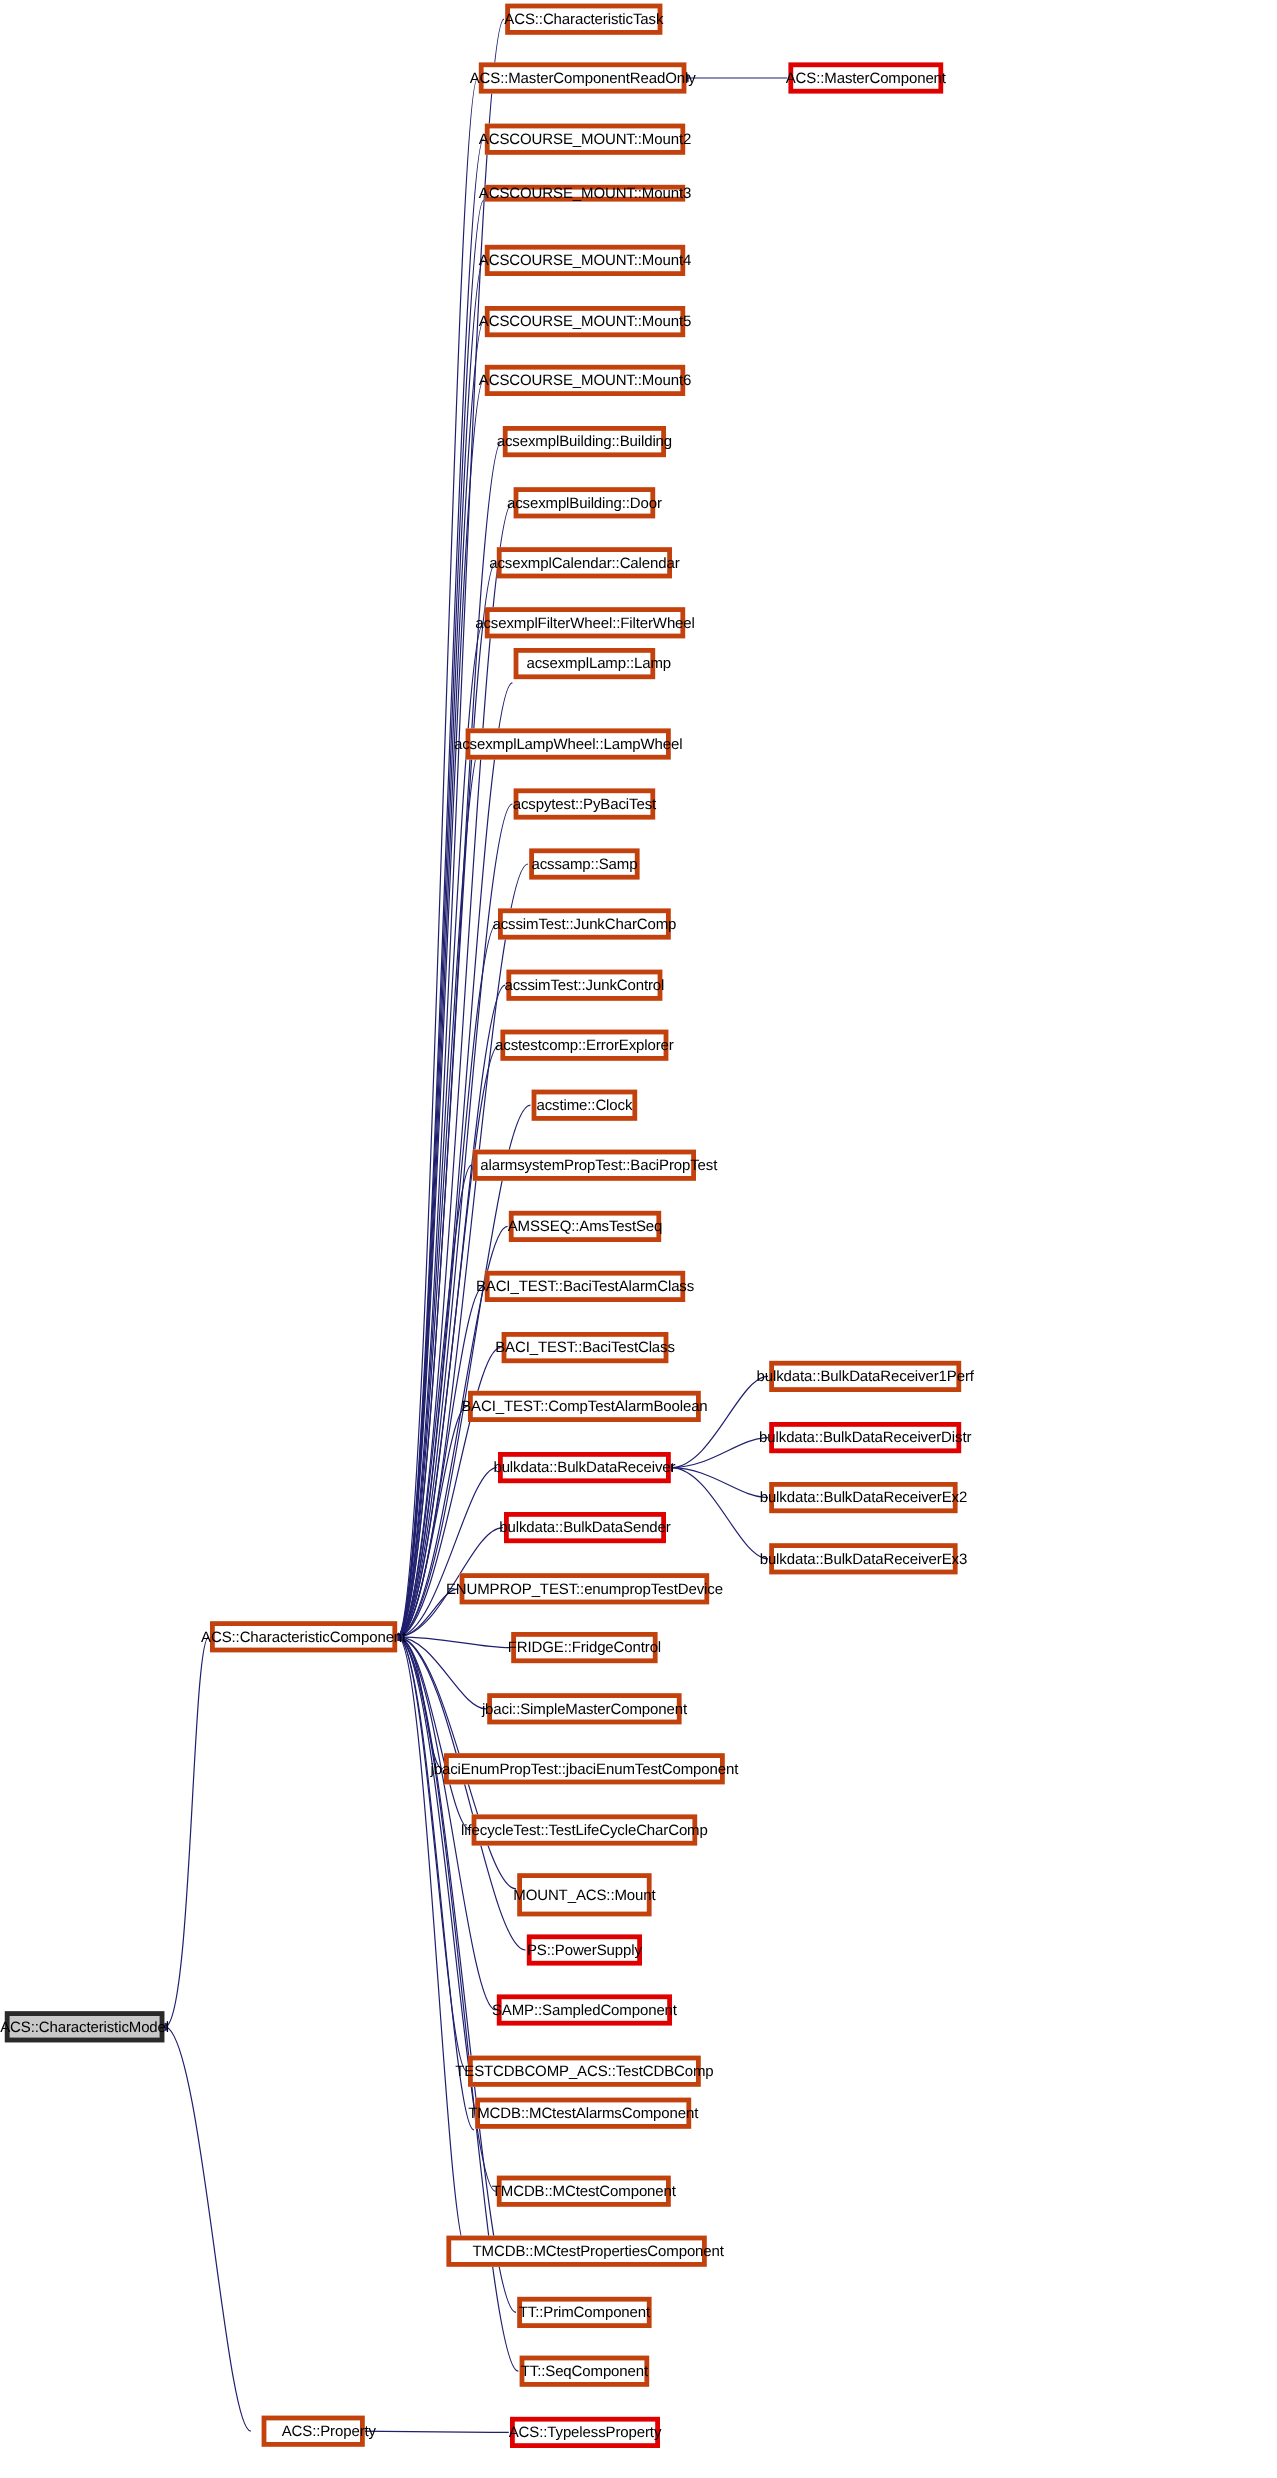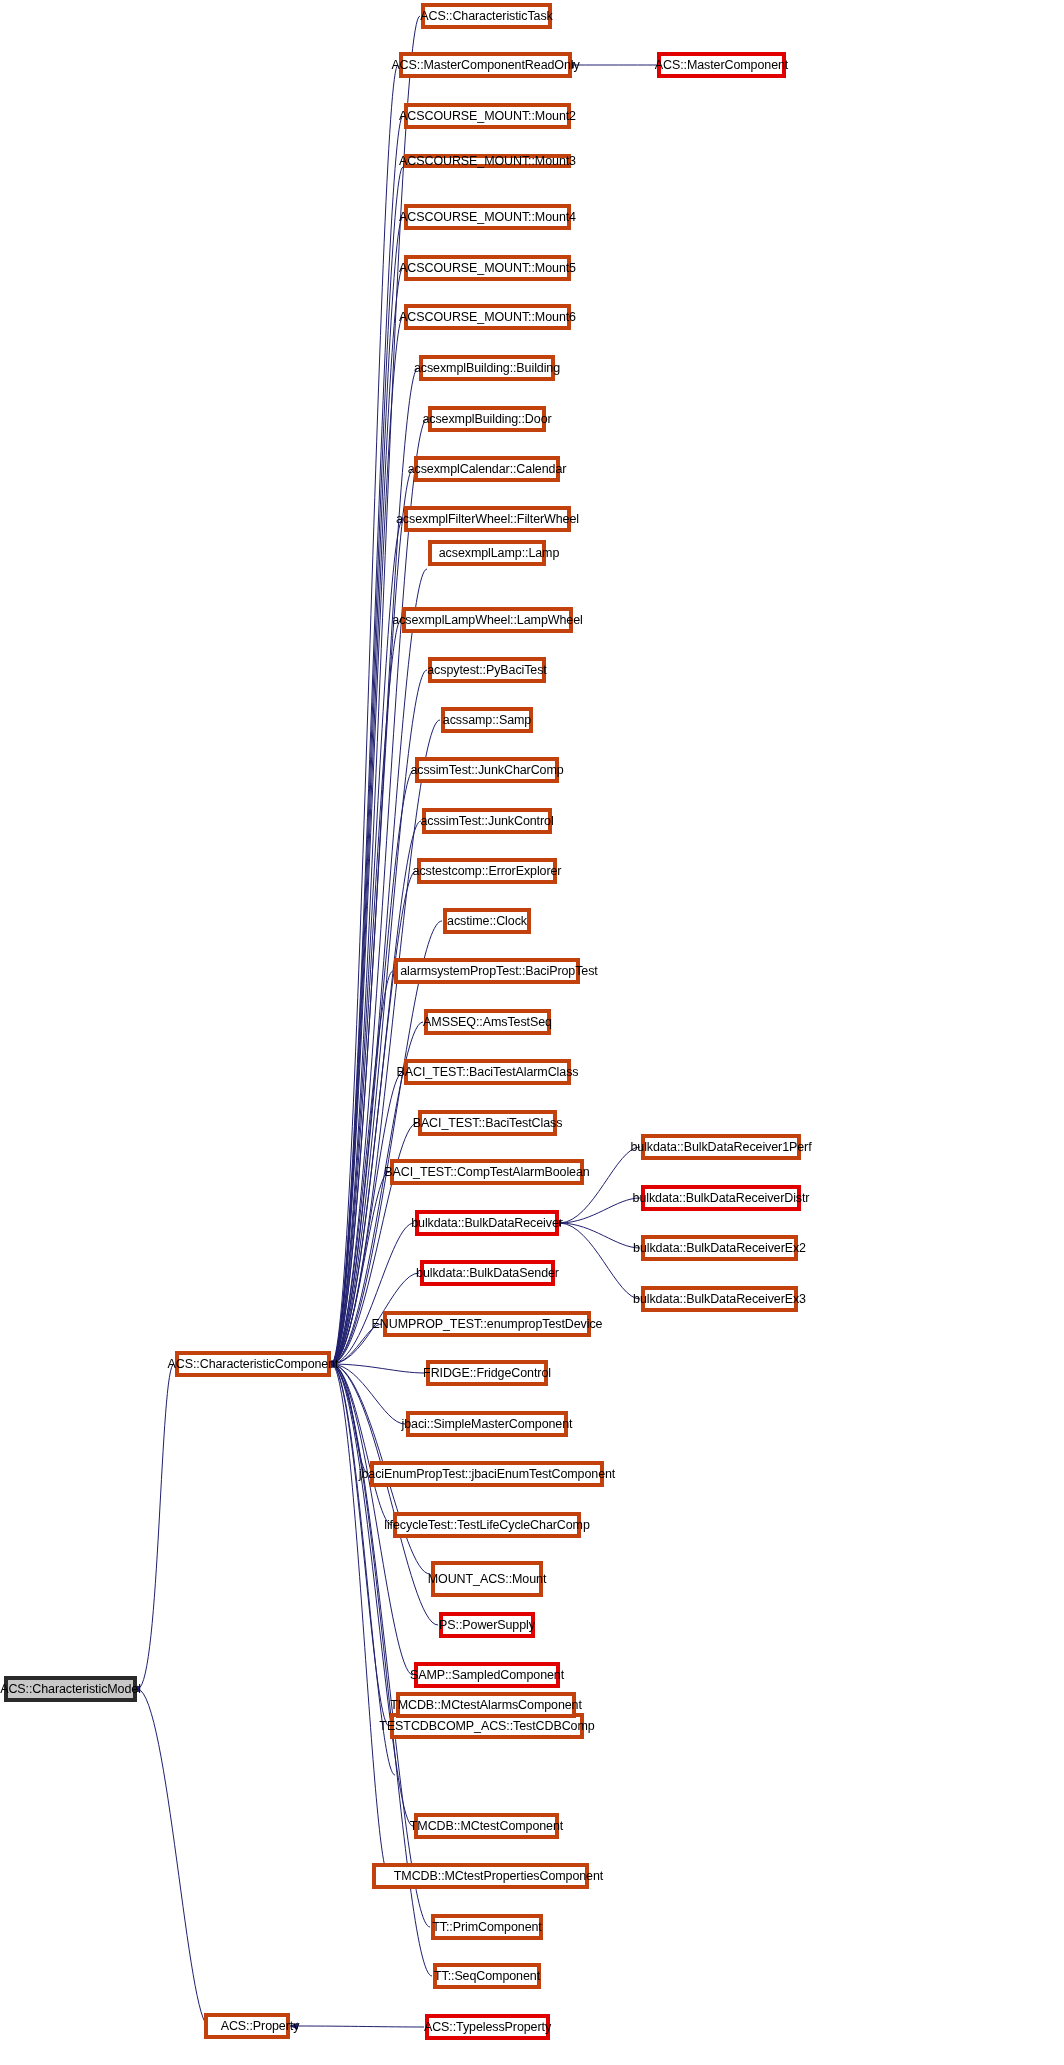--- a/index.html
+++ b/index.html
@@ -106,21 +106,21 @@
       <path d="M 560 1223 C 593.6 1222.5, 616 1198, 640 1198" fill="none" stroke="#1f1f6e" stroke-width="1" marker-start="url(#arrhead)"></path>
       <path d="M 560 1223 C 593.6 1223.5, 616 1248, 640 1248" fill="none" stroke="#1f1f6e" stroke-width="1" marker-start="url(#arrhead)"></path>
       <path d="M 560 1223 C 593.6 1224.52, 616 1299, 640 1299" fill="none" stroke="#1f1f6e" stroke-width="1" marker-start="url(#arrhead)"></path>
     </svg>
 <div class="node root" style="left: 4px; top: 1676px; width: 133px; height: 26px;">
       <span class="node-label">ACS::CharacteristicModel</span>
     </div>
     <div class="node" style="left: 175px; top: 1351px; width: 156px; height: 26px;">
       <span class="node-label">ACS::CharacteristicComponent</span>
     </div>
-    <div class="node" style="left: 204px; top: 2013px; width: 86px; height: 26px; padding-left: 26px;">
+    <div class="node" style="left: 218px; top: 2013px; width: 86px; height: 26px; padding-left: 26px;">
       <span class="node-label">ACS::Property</span>
     </div>
     <div class="node" style="left: 421px; top: 3px; width: 131px; height: 26px;">
       <span class="node-label">ACS::CharacteristicTask</span>
     </div>
     <div class="node" style="left: 399px; top: 52px; width: 173px; height: 26px;">
       <span class="node-label">ACS::MasterComponentReadOnly</span>
     </div>
     <div class="node" style="left: 404px; top: 103px; width: 167px; height: 26px;">
       <span class="node-label">ACSCOURSE_MOUNT::Mount2</span>
@@ -145,21 +145,21 @@
     </div>
     <div class="node" style="left: 414px; top: 456px; width: 146px; height: 26px;">
       <span class="node-label">acsexmplCalendar::Calendar</span>
     </div>
     <div class="node" style="left: 404px; top: 506px; width: 167px; height: 26px;">
       <span class="node-label">acsexmplFilterWheel::FilterWheel</span>
     </div>
     <div class="node" style="left: 428px; top: 540px; width: 118px; height: 26px; padding-left: 24px;">
       <span class="node-label">acsexmplLamp::Lamp</span>
     </div>
-    <div class="node" style="left: 402px; top: 607px; width: 171px; height: 26px; text-align: center;">
+    <div class="node" style="left: 388px; top: 607px; width: 171px; height: 26px; text-align: center;">
       <span class="node-label">acsexmplLampWheel::LampWheel</span>
     </div>
     <div class="node" style="left: 428px; top: 657px; width: 118px; height: 26px;">
       <span class="node-label">acspytest::PyBaciTest</span>
     </div>
     <div class="node" style="left: 441px; top: 707px; width: 92px; height: 26px;">
       <span class="node-label">acssamp::Samp</span>
     </div>
     <div class="node" style="left: 415px; top: 757px; width: 144px; height: 26px;">
       <span class="node-label">acssimTest::JunkCharComp</span>
@@ -214,21 +214,21 @@
     </div>
     <div class="node red" style="left: 439px; top: 1612px; width: 96px; height: 26px;">
       <span class="node-label">PS::PowerSupply</span>
     </div>
     <div class="node red" style="left: 414px; top: 1662px; width: 146px; height: 26px;">
       <span class="node-label">SAMP::SampledComponent</span>
     </div>
     <div class="node" style="left: 390px; top: 1713px; width: 194px; height: 26px;">
       <span class="node-label">TESTCDBCOMP_ACS::TestCDBComp</span>
     </div>
-    <div class="node" style="left: 396px; top: 1692px; width: 180px; height: 26px;">
+    <div class="node" style="left: 396px; top: 1748px; width: 180px; height: 26px;">
       <span class="node-label">TMCDB::MCtestAlarmsComponent</span>
     </div>
     <div class="node" style="left: 414px; top: 1813px; width: 145px; height: 26px;">
       <span class="node-label">TMCDB::MCtestComponent</span>
     </div>
     <div class="node" style="left: 372px; top: 1863px; width: 217px; height: 26px; padding-left: 36px;">
       <span class="node-label">TMCDB::MCtestPropertiesComponent</span>
     </div>
     <div class="node" style="left: 431px; top: 1914px; width: 112px; height: 26px;">
       <span class="node-label">TT::PrimComponent</span>

